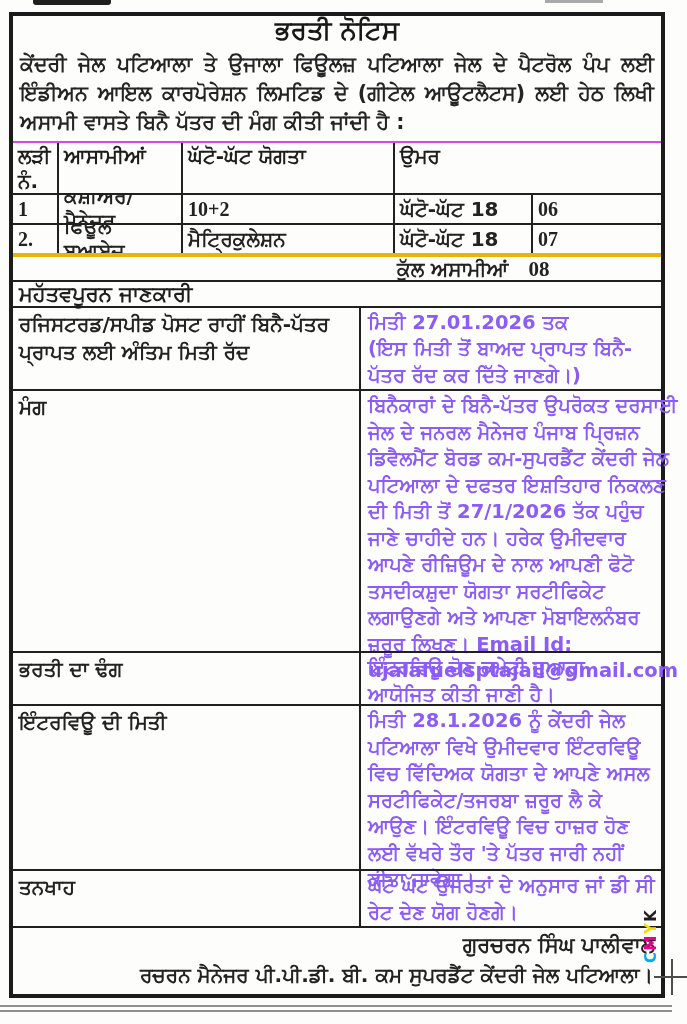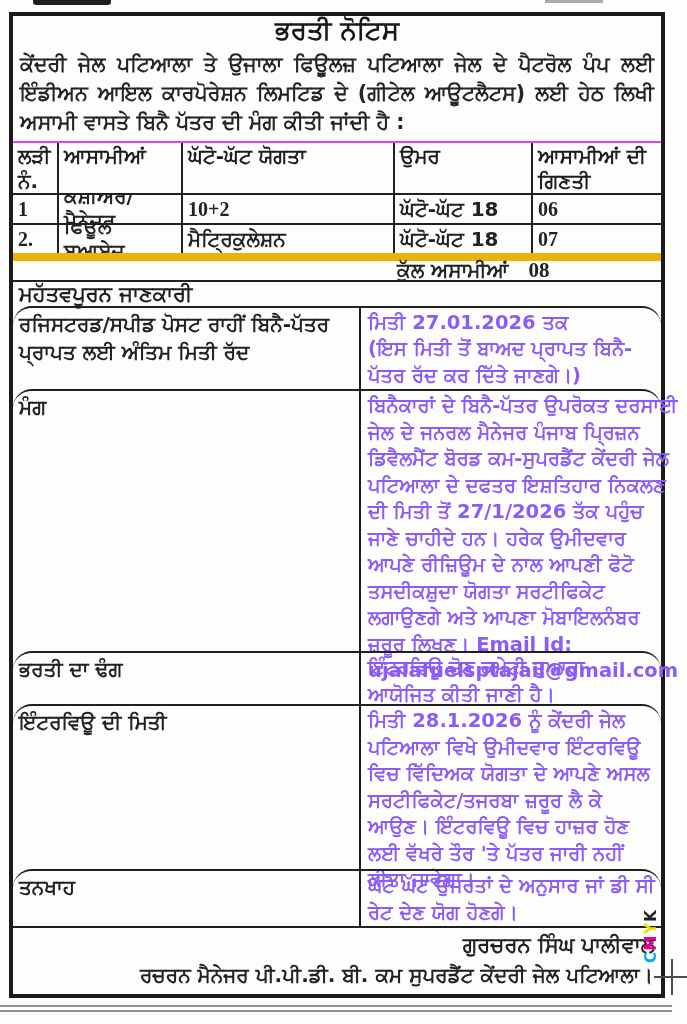--- a/index.html
+++ b/index.html
@@ -16,27 +16,27 @@
   .vt-row{display:grid;grid-template-columns:44px 124px 212px 138px 1fr;box-sizing:border-box;}
   .vt-row + .vt-row{border-top:2px solid #202020;}
   .vt-cell{border-left:2px solid #202020;padding:1px 4px 0 5px;box-sizing:border-box;
            font-size:20px;line-height:25px;overflow:hidden;}
   .vt-cell:first-child{border-left:none;}
   .r-head{height:50px;}
   .r-head .vt-cell{font-weight:700;color:#1d1d1d;}
   .r-data{height:30px;}
   .r-data .vt-cell{display:flex;align-items:center;}
   .serif{font-family:"Liberation Serif",serif;font-weight:600;}
-  .vt-total{border-top:8px solid #eab308;height:27px;display:flex;align-items:center;
+  .vt-total{border-top:4px solid #eab308;height:27px;display:flex;align-items:flex-start;
             padding-left:384px;font-size:20px;font-weight:700;box-sizing:border-box;}
   .vt-total .serif{margin-left:20px;font-size:21px;}
   
   .sec-head{border-top:2px solid #202020;height:30px;display:flex;align-items:center;
             padding-left:6px;font-size:21px;font-weight:700;color:#1d1d1d;box-sizing:border-box;}
-  .inf-row{display:grid;grid-template-columns:346px 1fr;border-top:2px solid #202020;box-sizing:border-box;border-radius:19px;}
+  .inf-row{display:grid;grid-template-columns:346px 1fr;border-top:2px solid #202020;box-sizing:border-box;}
   .inf-label{padding:2px 6px 0 6px;font-size:20px;line-height:28px;box-sizing:border-box;}
   .inf-value{border-left:2px solid #202020;padding:2px 4px 0 7px;font-size:19.5px;
              line-height:26.5px;box-sizing:border-box;white-space:pre-line;color:#8b5cf6;}
   .ia{height:89px;} .ib{height:262px;} .ic{height:53px;} .id{height:165px;} .ie{height:61px;}
   
   .sig{border-top:2px solid #202020;flex:1;display:flex;flex-direction:column;
        justify-content:space-between;box-sizing:border-box;padding:2px 6px 4px 0;}
   .sig-name{text-align:right;font-size:21px;font-weight:700;line-height:30px;}
   .sig-desg{text-align:right;font-size:20px;font-weight:700;line-height:30px;padding-right:2px;}
   
@@ -62,21 +62,20 @@
     <div class="doc-title">ਭਰਤੀ ਨੋਟਿਸ</div>
 
     <div class="intro">ਕੇਂਦਰੀ ਜੇਲ ਪਟਿਆਲਾ ਤੇ ਉਜਾਲਾ ਫਿਊਲਜ਼ ਪਟਿਆਲਾ ਜੇਲ ਦੇ ਪੈਟਰੋਲ ਪੰਪ ਲਈ ਇੰਡੀਅਨ ਆਇਲ ਕਾਰਪੋਰੇਸ਼ਨ ਲਿਮਟਿਡ ਦੇ (ਗੀਟੇਲ ਆਊਟਲੈਟਸ) ਲਈ ਹੇਠ ਲਿਖੀ ਅਸਾਮੀ ਵਾਸਤੇ ਬਿਨੈ ਪੱਤਰ ਦੀ ਮੰਗ ਕੀਤੀ ਜਾਂਦੀ ਹੈ :</div>
 
     <div class="vt">
       <div class="vt-row r-head">
         <div class="vt-cell">ਲੜੀ ਨੰ.</div>
         <div class="vt-cell">ਆਸਾਮੀਆਂ</div>
         <div class="vt-cell">ਘੱਟੋ-ਘੱਟ ਯੋਗਤਾ</div>
         <div class="vt-cell">ਉਮਰ</div>
-        <div class="vt-cell">ਆਸਾਮੀਆਂ ਦੀ ਗਿਣਤੀ</div>
       </div>
       <div class="vt-row r-data">
         <div class="vt-cell serif">1</div>
         <div class="vt-cell">ਕੈਸ਼ੀਅਰ/ਮੈਨੇਜਰ</div>
         <div class="vt-cell serif">10+2</div>
         <div class="vt-cell">ਘੱਟੋ-ਘੱਟ 18</div>
         <div class="vt-cell serif">06</div>
       </div>
       <div class="vt-row r-data">
         <div class="vt-cell serif">2.</div>

